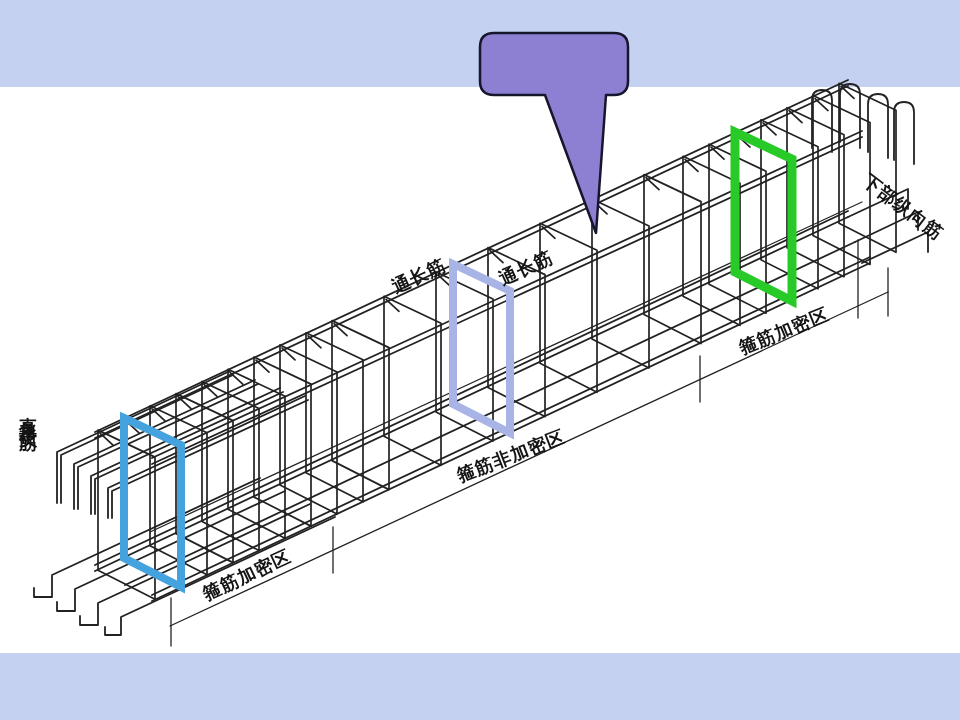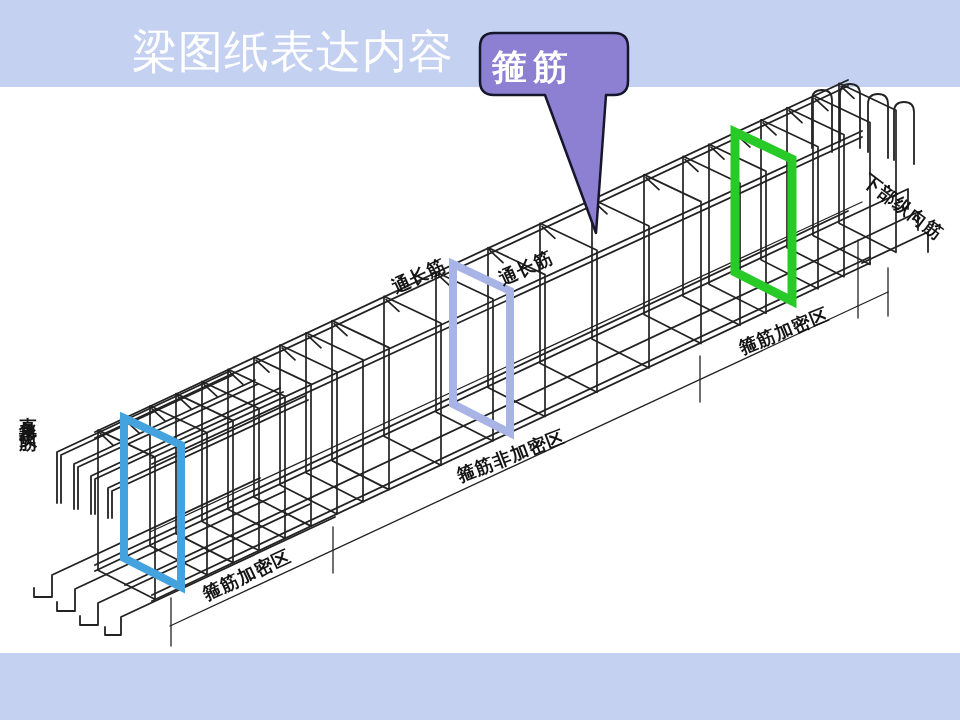--- a/index.html
+++ b/index.html
@@ -26,21 +26,20 @@
   .vlabel{position:absolute;left:16px;top:402px;writing-mode:vertical-rl;text-orientation:upright;
          font-weight:700;font-size:18px;color:#141414;letter-spacing:4px;}
 </style>
 </head>
 <body>
 
 <div class="slide">
 
   <div class="content-surface"></div>
 
-  <div class="slide-title">梁图纸表达内容</div>
 
   <svg class="diagram" viewBox="0 0 960 720">
 
     <g class="ln">
       <line x1="95" y1="432" x2="848" y2="80"></line>
       <line x1="95" y1="438" x2="848" y2="86"></line>
       <line x1="152" y1="458" x2="862" y2="131"></line>
       <line x1="152" y1="464" x2="862" y2="137"></line>
       <line x1="95" y1="565" x2="848" y2="211"></line>
       <line x1="95" y1="571" x2="848" y2="217"></line>
@@ -141,21 +140,20 @@
 
     <g id="highlights">
         <polygon points="124,417.968 181,444.968 181,586.9680000000001 124,557.9680000000001" stroke="#44A3DE" stroke-width="8"></polygon>
         <polygon points="453,263.996 510,290.996 510,432.996 453,403.996" stroke="#A8B4E6" stroke-width="8"></polygon>
         <polygon points="735,132.01999999999998 792,159.01999999999998 792,301.02 735,272.02" stroke="#28CA28" stroke-width="9"></polygon>
       </g>
 
     <path class="callout-shape" d="M494 33 H614 Q628 33 628 47 V81 Q628 95 614 95 H606 L596 233 L545 95 H494 Q480 95 480 81 V47 Q480 33 494 33 Z"></path>
   </svg>
 
-  <div class="callout-label">箍筋</div>
 
   <div class="dlabel" style="left:419px;top:276px;transform:translate(-50%,-50%) rotate(-25deg);">通长筋</div>
   <div class="dlabel" style="left:526px;top:268px;transform:translate(-50%,-50%) rotate(-25deg);">通长筋</div>
   <div class="dlabel" style="left:903px;top:207px;transform:translate(-50%,-50%) rotate(37deg);">下部纵向筋</div>
   <div class="vlabel">直角形负筋</div>
   <div class="dlabel" style="left:247px;top:575px;transform:translate(-50%,-50%) rotate(-25deg);">箍筋加密区</div>
   <div class="dlabel" style="left:511px;top:456px;transform:translate(-50%,-50%) rotate(-21deg);">箍筋非加密区</div>
   <div class="dlabel" style="left:784px;top:331px;transform:translate(-50%,-50%) rotate(-22deg);">箍筋加密区</div>
 
 </div>

